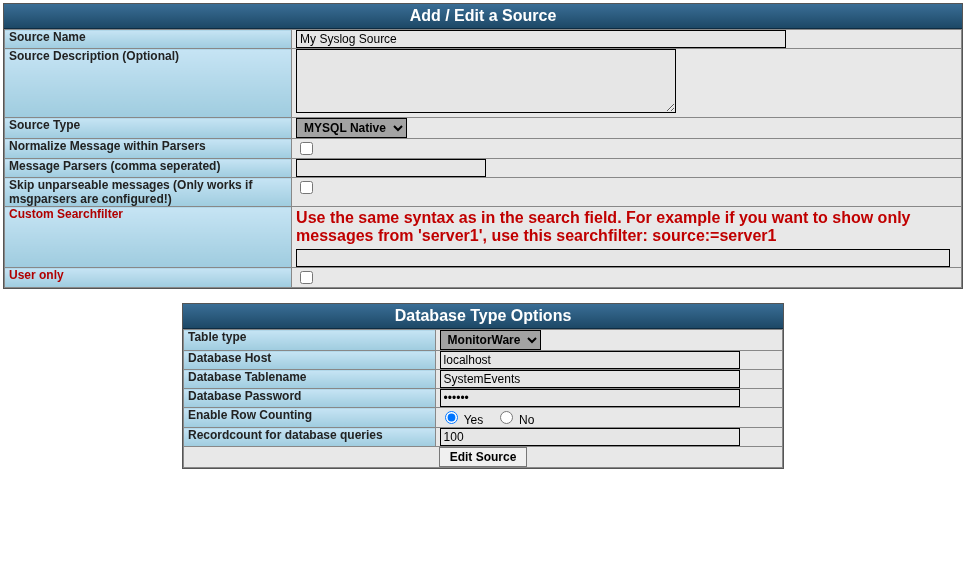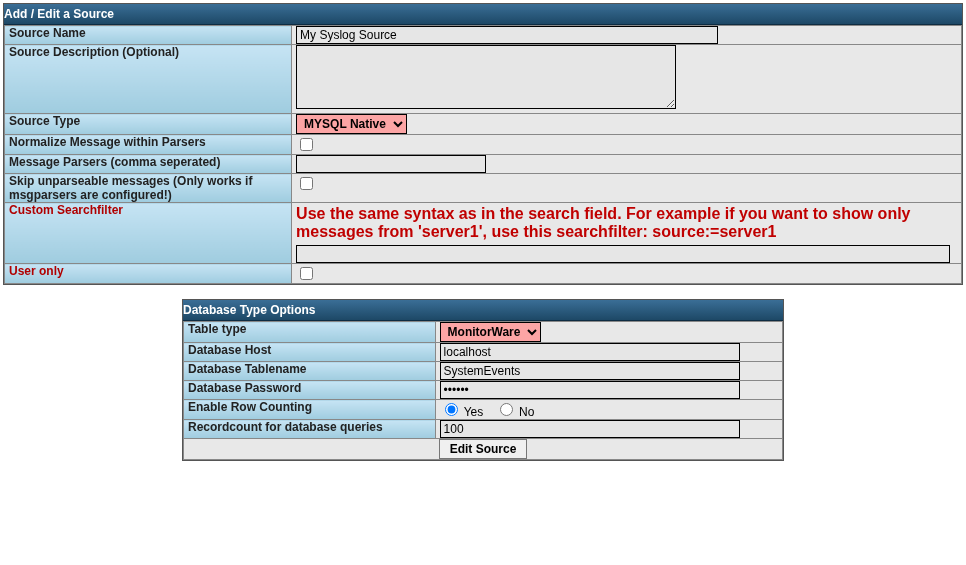--- a/index.html
+++ b/index.html
@@ -12,22 +12,23 @@
   }
   .outer {
     border: 1px solid #555;
     background: #e6e6e6;
     margin-bottom: 14px;
   }
   .title-bar {
     background: linear-gradient(to bottom, #3a6e96 0%, #1d4866 100%);
     color: #fff;
     font-weight: bold;
+    text-align: center;
     padding: 3px 0;
-    font-size: 12px;
+    font-size: 16px;
     border-bottom: 1px solid #0e2c42;
   }
   table.form {
     width: 100%;
     border-collapse: collapse;
   }
   table.form td {
     border: 1px solid #888;
     padding: 0 4px;
     vertical-align: top;
@@ -59,33 +60,33 @@
     border: 1px solid #000;
     padding: 1px 3px;
     box-sizing: border-box;
   }
   textarea {
     width: 380px;
     height: 64px;
     resize: both;
   }
   .wide-input {
-    width: 422px;
+    width: 490px;
   }
   .med-input {
     width: 190px;
   }
   .full-input {
     width: 99%;
   }
   .db-input {
     width: 300px;
   }
   select {
-    background: #fca5a5;
+    background: #a3a3a3;
     font-weight: bold;
   }
   .second {
     width: 600px;
     margin: 0 auto;
   }
   .btn-row td {
     text-align: center;
     background: #e8e8e8;
     padding: 4px;

